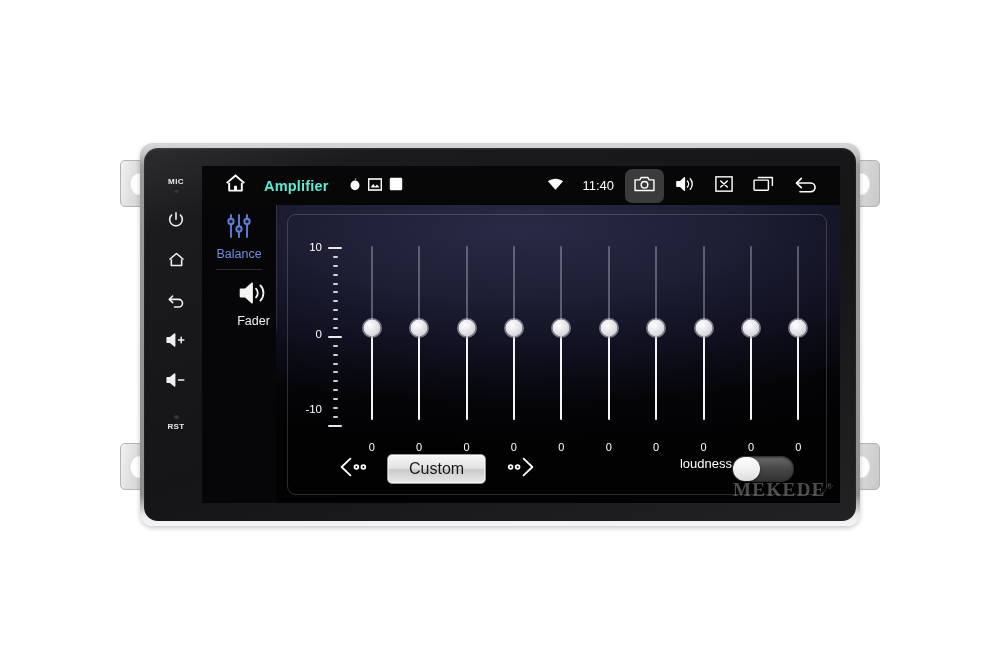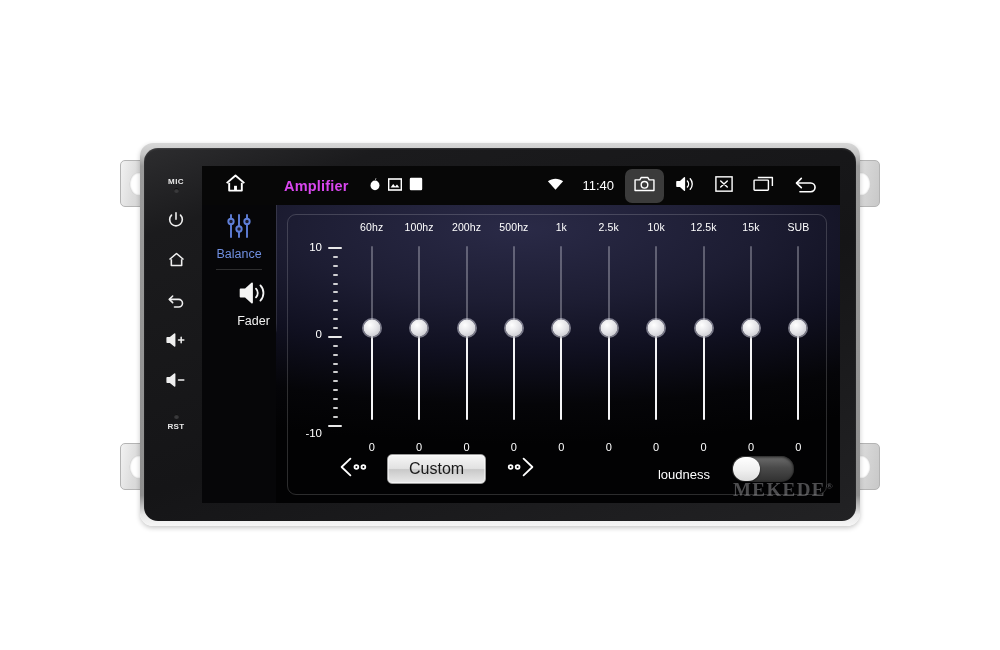--- a/index.html
+++ b/index.html
@@ -105,22 +105,22 @@
   
   #statusbar {
     position:absolute; left:0; top:0;
     width:100%; height:39px;
     background:#070707;
     display:flex; align-items:center;
     z-index:4;
   }
   #home-btn { margin-left:21px; display:flex; align-items:center; }
   #app-title {
-    margin-left:36px;
-    color:#d946ef; font-size:14.5px; font-weight:bold;
+    margin-left:16px;
+    color:#5eead4; font-size:14.5px; font-weight:bold;
     letter-spacing:.2px;
   }
   #title-icons {
     margin-left:20px;
     display:flex; align-items:center; gap:7px;
   }
   #sb-right {
     margin-left:auto; margin-right:12px;
     display:flex; align-items:center; gap:2px;
   }
@@ -200,21 +200,21 @@
     width:54px; height:180px;
   }
   .scale-num {
     position:absolute;
     left:0; width:26px;
     text-align:right;
     color:#ffffff; font-size:11.5px;
   }
   #scale-10  { top:-6px; }
   #scale-0   { top:81px; }
-  #scale-m10 { top:180px; }
+  #scale-m10 { top:156px; }
   #ticks {
     position:absolute;
     left:31px; top:0;
     width:16px; height:180px;
     display:flex; flex-direction:column;
     justify-content:space-between;
     align-items:center;
   }
   .tick { height:2px; background:#e9e9e9; border-radius:1px; }
   .tick.minor { width:5px;  opacity:.88; }
@@ -271,21 +271,21 @@
     padding:5px 21px;
     border-radius:5px;
     border:1px solid #9a9a9a;
     background:linear-gradient(180deg,#f7f7f7 0%,#e2e2e2 48%,#c9c9c9 52%,#e9e9e9 100%);
     color:#1a1a1a; font-size:16px;
     box-shadow:0 1px 2px rgba(0,0,0,.5), inset 0 0 0 1px rgba(255,255,255,.5);
     cursor:pointer;
   }
   #loudness-group {
     margin-left:auto; margin-right:34px;
-    display:flex; align-items:flex-end; gap:22px;
+    display:flex; align-items:flex-start; gap:0;
   }
   #loudness-label { color:#ffffff; font-size:13px; }
   #loudness-toggle {
     position:relative;
     width:62px; height:26px;
     border-radius:13px;
     background:linear-gradient(180deg,#6f6f6f 0%,#4a4a4a 45%,#303030 100%);
     box-shadow:inset 0 1px 3px rgba(0,0,0,.8);
     cursor:pointer;
   }
@@ -511,32 +511,20 @@
         </div>
       </div>
 
       <svg id="sidebar-curve" viewBox="0 0 90 298" preserveAspectRatio="none">
         <path d="M74 0 L74 118 Q74 145 60 162 L46 180 Q36 192 36 206 L36 298" fill="none" stroke="rgba(255,255,255,.20)" stroke-width="1.2"></path>
         <path d="M74 0 L74 118 Q74 145 60 162 L46 180 Q36 192 36 206 L36 298 L0 298 L0 0 Z" fill="#060608"></path>
       </svg>
 
       <div id="eq-panel">
 
-        <div id="freq-row">
-          <span class="freq-label">60hz</span>
-          <span class="freq-label">100hz</span>
-          <span class="freq-label">200hz</span>
-          <span class="freq-label">500hz</span>
-          <span class="freq-label">1k</span>
-          <span class="freq-label">2.5k</span>
-          <span class="freq-label">10k</span>
-          <span class="freq-label">12.5k</span>
-          <span class="freq-label">15k</span>
-          <span class="freq-label">SUB</span>
-        </div>
 
         <div id="scale-col">
           <span class="scale-num" id="scale-10">10</span>
           <span class="scale-num" id="scale-0">0</span>
           <span class="scale-num" id="scale-m10">-10</span>
           <div id="ticks">
             <span class="tick major"></span>
             <span class="tick minor"></span>
             <span class="tick minor"></span>
             <span class="tick minor"></span>

